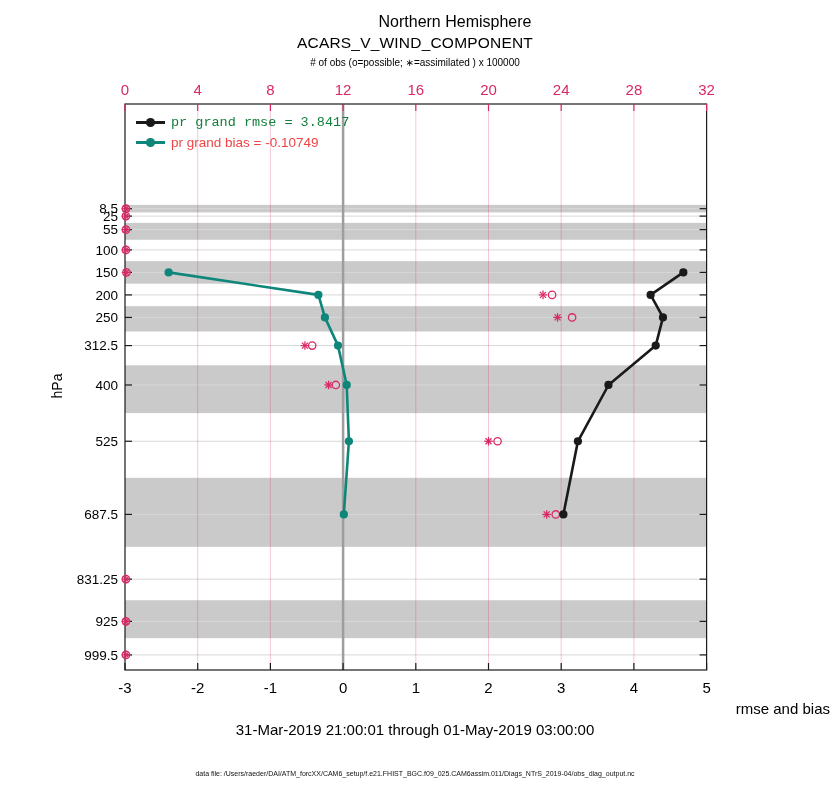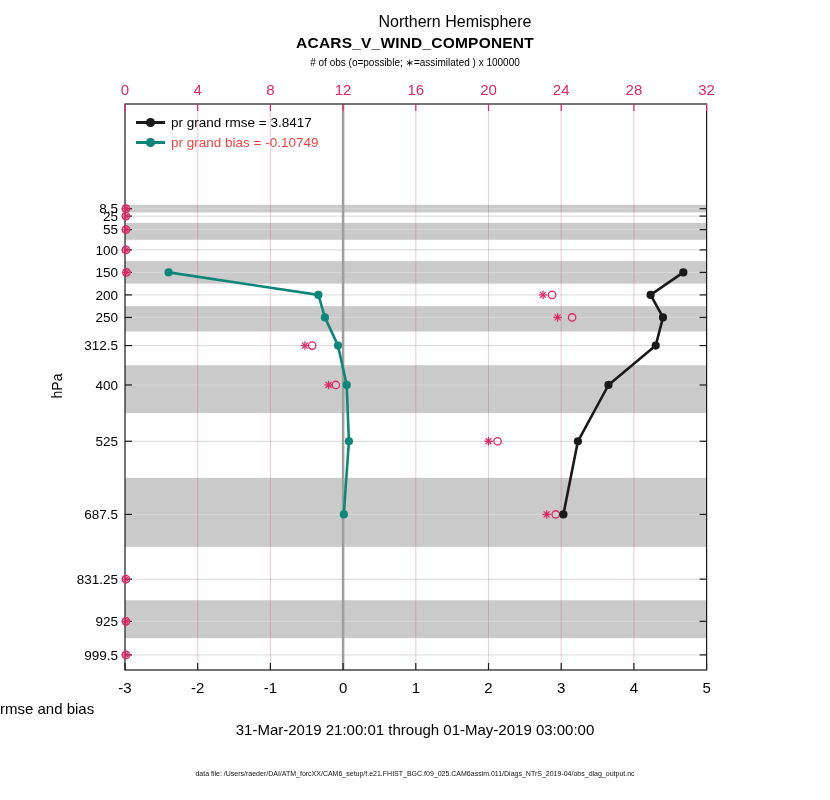--- a/index.html
+++ b/index.html
@@ -1,30 +1,30 @@
 <!DOCTYPE html>
 <html><head>
 <meta charset="utf-8">
 <style>
   html,body{margin:0;padding:0;background:#ffffff;}
   .canvas{position:relative;width:830px;height:800px;background:#ffffff;overflow:hidden;
           font-family:"Liberation Sans", sans-serif;}
   .ttl{position:absolute;left:0;width:830px;text-align:center;color:#000;}
   .ttl1{top:13px;font-size:16px;font-weight:400;padding-left:40px;}
-  .ttl2{top:34px;font-size:15.5px;font-weight:700;letter-spacing:.2px;}
+  .ttl2{top:34px;font-size:15.5px;font-weight:400;letter-spacing:.2px;}
   .obslbl{top:57px;font-size:10px;font-weight:500;}
   svg{position:absolute;left:0;top:0;}
   .legend{position:absolute;left:136px;top:114px;display:flex;flex-direction:column;gap:3px;}
   .legend-row{display:flex;align-items:center;height:17px;}
   .legend-sample{position:relative;width:29px;height:2.6px;}
   .legend-dot{position:absolute;left:10px;top:-3px;width:8.5px;height:8.5px;border-radius:50%;}
   .legend-label{margin-left:6px;font-size:13.5px;}
   .hpa{position:absolute;left:36px;top:378px;width:42px;text-align:center;font-size:14px;color:#000;
        transform:rotate(-90deg);}
-  .xlab{position:absolute;left:0;width:830px;text-align:left;top:700px;font-size:15px;color:#000;}
+  .xlab{position:absolute;left:0;width:830px;text-align:right;top:700px;font-size:15px;color:#000;}
   .daterange{position:absolute;left:0;width:830px;text-align:center;top:721px;font-size:15px;color:#000;}
   .datafile{position:absolute;left:0;width:830px;text-align:center;top:770px;font-size:7px;color:#111;}
 </style>
 </head>
 <body>
 
 <div class="canvas">
   <div class="ttl ttl1">Northern Hemisphere</div>
   <div class="ttl ttl2">ACARS_V_WIND_COMPONENT</div>
   <div class="ttl obslbl" id="obslbl"># of obs (o=possible; ∗=assimilated ) x 100000</div>
@@ -252,21 +252,21 @@
       <circle cx="346.735" cy="384.97374701670645" r="4.1" fill="#0f867a"></circle>
       <circle cx="348.91600000000005" cy="441.2585521081941" r="4.1" fill="#0f867a"></circle>
       <circle cx="343.827" cy="514.4287987271281" r="4.1" fill="#0f867a"></circle>
     </svg>
 
   <div class="legend">
     <div class="legend-row">
       <span class="legend-sample" style="background: rgb(26, 26, 26);">
           <span class="legend-dot" style="background: rgb(26, 26, 26);"></span>
         </span>
-      <span class="legend-label" style="color: #000000;">pr grand rmse = 3.8417</span>
+      <span class="legend-label" style="color: #15803d; font-family: Liberation Mono, monospace;">pr grand rmse = 3.8417</span>
     </div>
     <div class="legend-row">
       <span class="legend-sample" style="background: rgb(15, 134, 122);">
           <span class="legend-dot" style="background: rgb(15, 134, 122);"></span>
         </span>
       <span class="legend-label" style="color: #ef4444;">pr grand bias = -0.10749</span>
     </div>
   </div>
 
   <div class="hpa">hPa</div>

